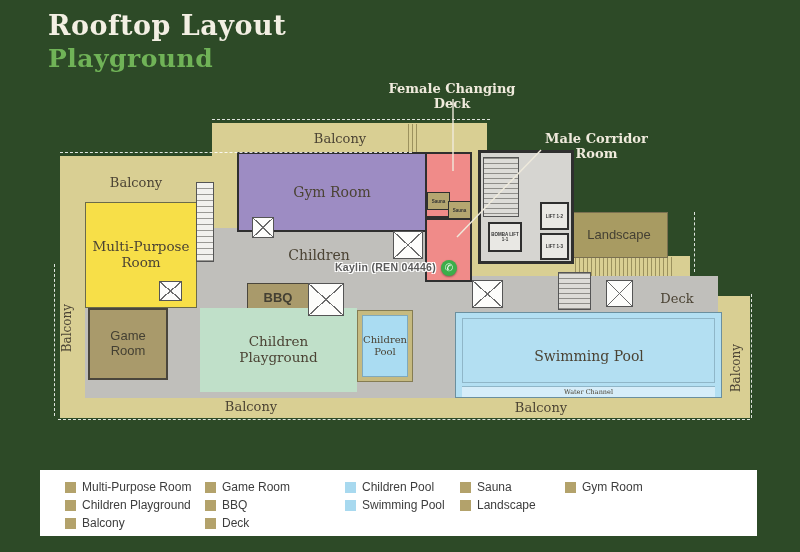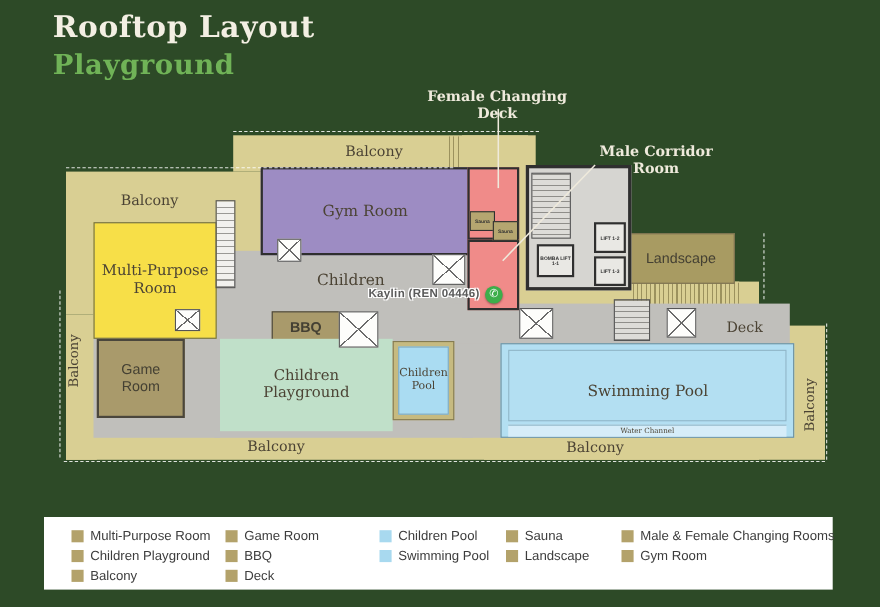--- a/index.html
+++ b/index.html
@@ -194,20 +194,16 @@
       <span class="legend-label">Sauna</span>
     </div>
     <div class="legend-item">
       <span class="swatch" style="background: rgb(179, 162, 107);"></span>
       <span class="legend-label">Landscape</span>
     </div>
   </div>
   <div class="abs" style="left:525px;top:10px;">
     <div class="legend-item">
       <span class="swatch" style="background: rgb(179, 162, 107);"></span>
-      <span class="legend-label">Male &amp; Female Changing Rooms</span>
-    </div>
-    <div class="legend-item">
-      <span class="swatch" style="background: rgb(179, 162, 107);"></span>
       <span class="legend-label">Gym Room</span>
     </div>
   </div>
 </div>
 
 </body></html>

